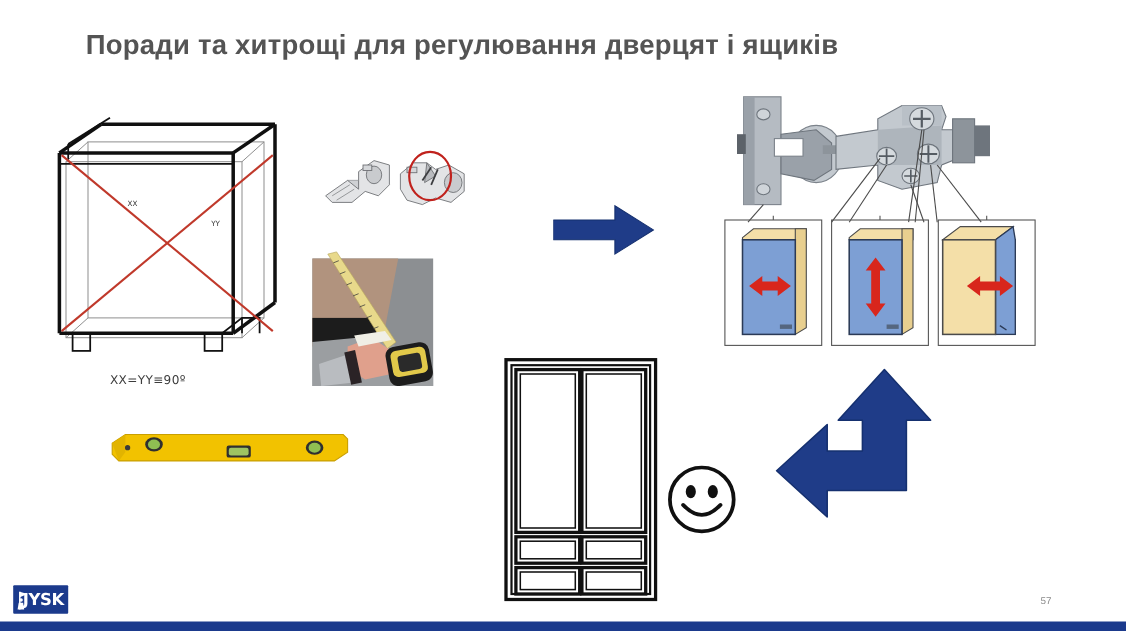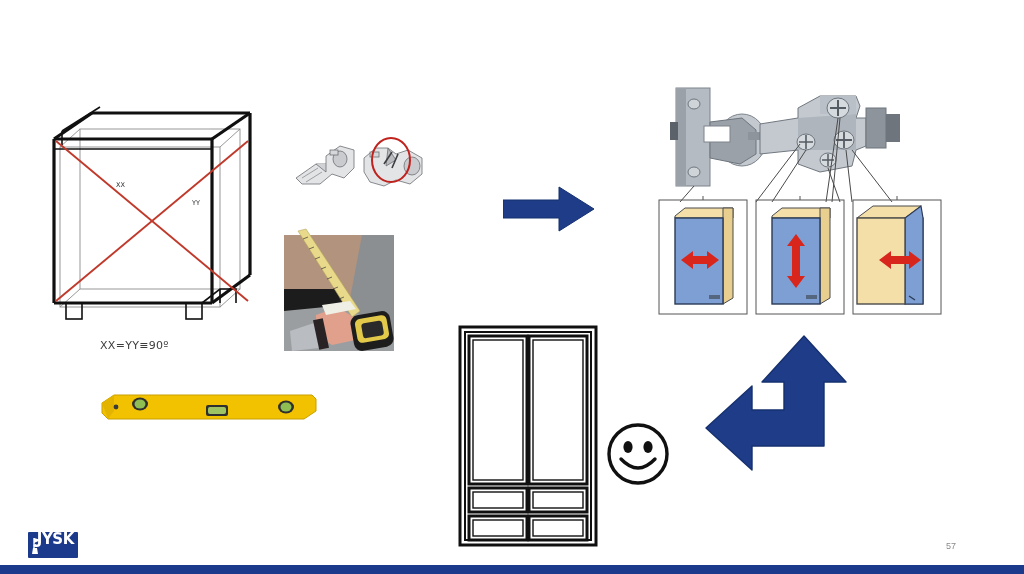--- a/index.html
+++ b/index.html
@@ -36,27 +36,28 @@
   .footer-bar {
     position: absolute;
     left: 0;
     right: 0;
     bottom: 0;
     height: 9px;
     background: #1b3a8c;
   }
   .logo {
     position: absolute;
-    left: 28px;
+    left: 12px;
     bottom: 16px;
     width: 50px;
     height: 26px;
     background: #1b3a8c;
     border-radius: 1px;
     display: flex;
+    align-items: center;
     justify-content: flex-end;
     padding-right: 4px;
     box-sizing: border-box;
   }
   .logo-text {
     color: #ffffff;
     font-size: 15px;
     font-weight: bold;
     font-family: "DejaVu Sans", sans-serif;
     letter-spacing: -0.4px;
@@ -98,20 +99,21 @@
   #door-adjust { left: 657px; top: 196px; width: 287px; height: 122px; }
   #wardrobe { left: 458px; top: 325px; width: 140px; height: 222px; }
   #smiley { left: 606px; top: 422px; width: 64px; height: 64px; }
   #arrow-bent { left: 700px; top: 330px; width: 160px; height: 160px; }
 </style>
 </head>
 <body>
 
 <div class="slide">
 
+  <div class="title">Поради та хитрощі для регулювання дверцят і ящиків</div>
 
   <svg class="art" id="cabinet-diagram" viewBox="0 0 240 240">
     <g fill="none" stroke="#1a1a1a" stroke-width="1">
 
       <g stroke="#8d8d8d" stroke-width="0.9">
         <rect x="36" y="24" width="160" height="160"></rect>
         <line x1="36" y1="24" x2="16" y2="42"></line>
         <line x1="196" y1="24" x2="176" y2="42"></line>
         <line x1="36" y1="184" x2="16" y2="202"></line>
         <line x1="196" y1="184" x2="176" y2="202"></line>

